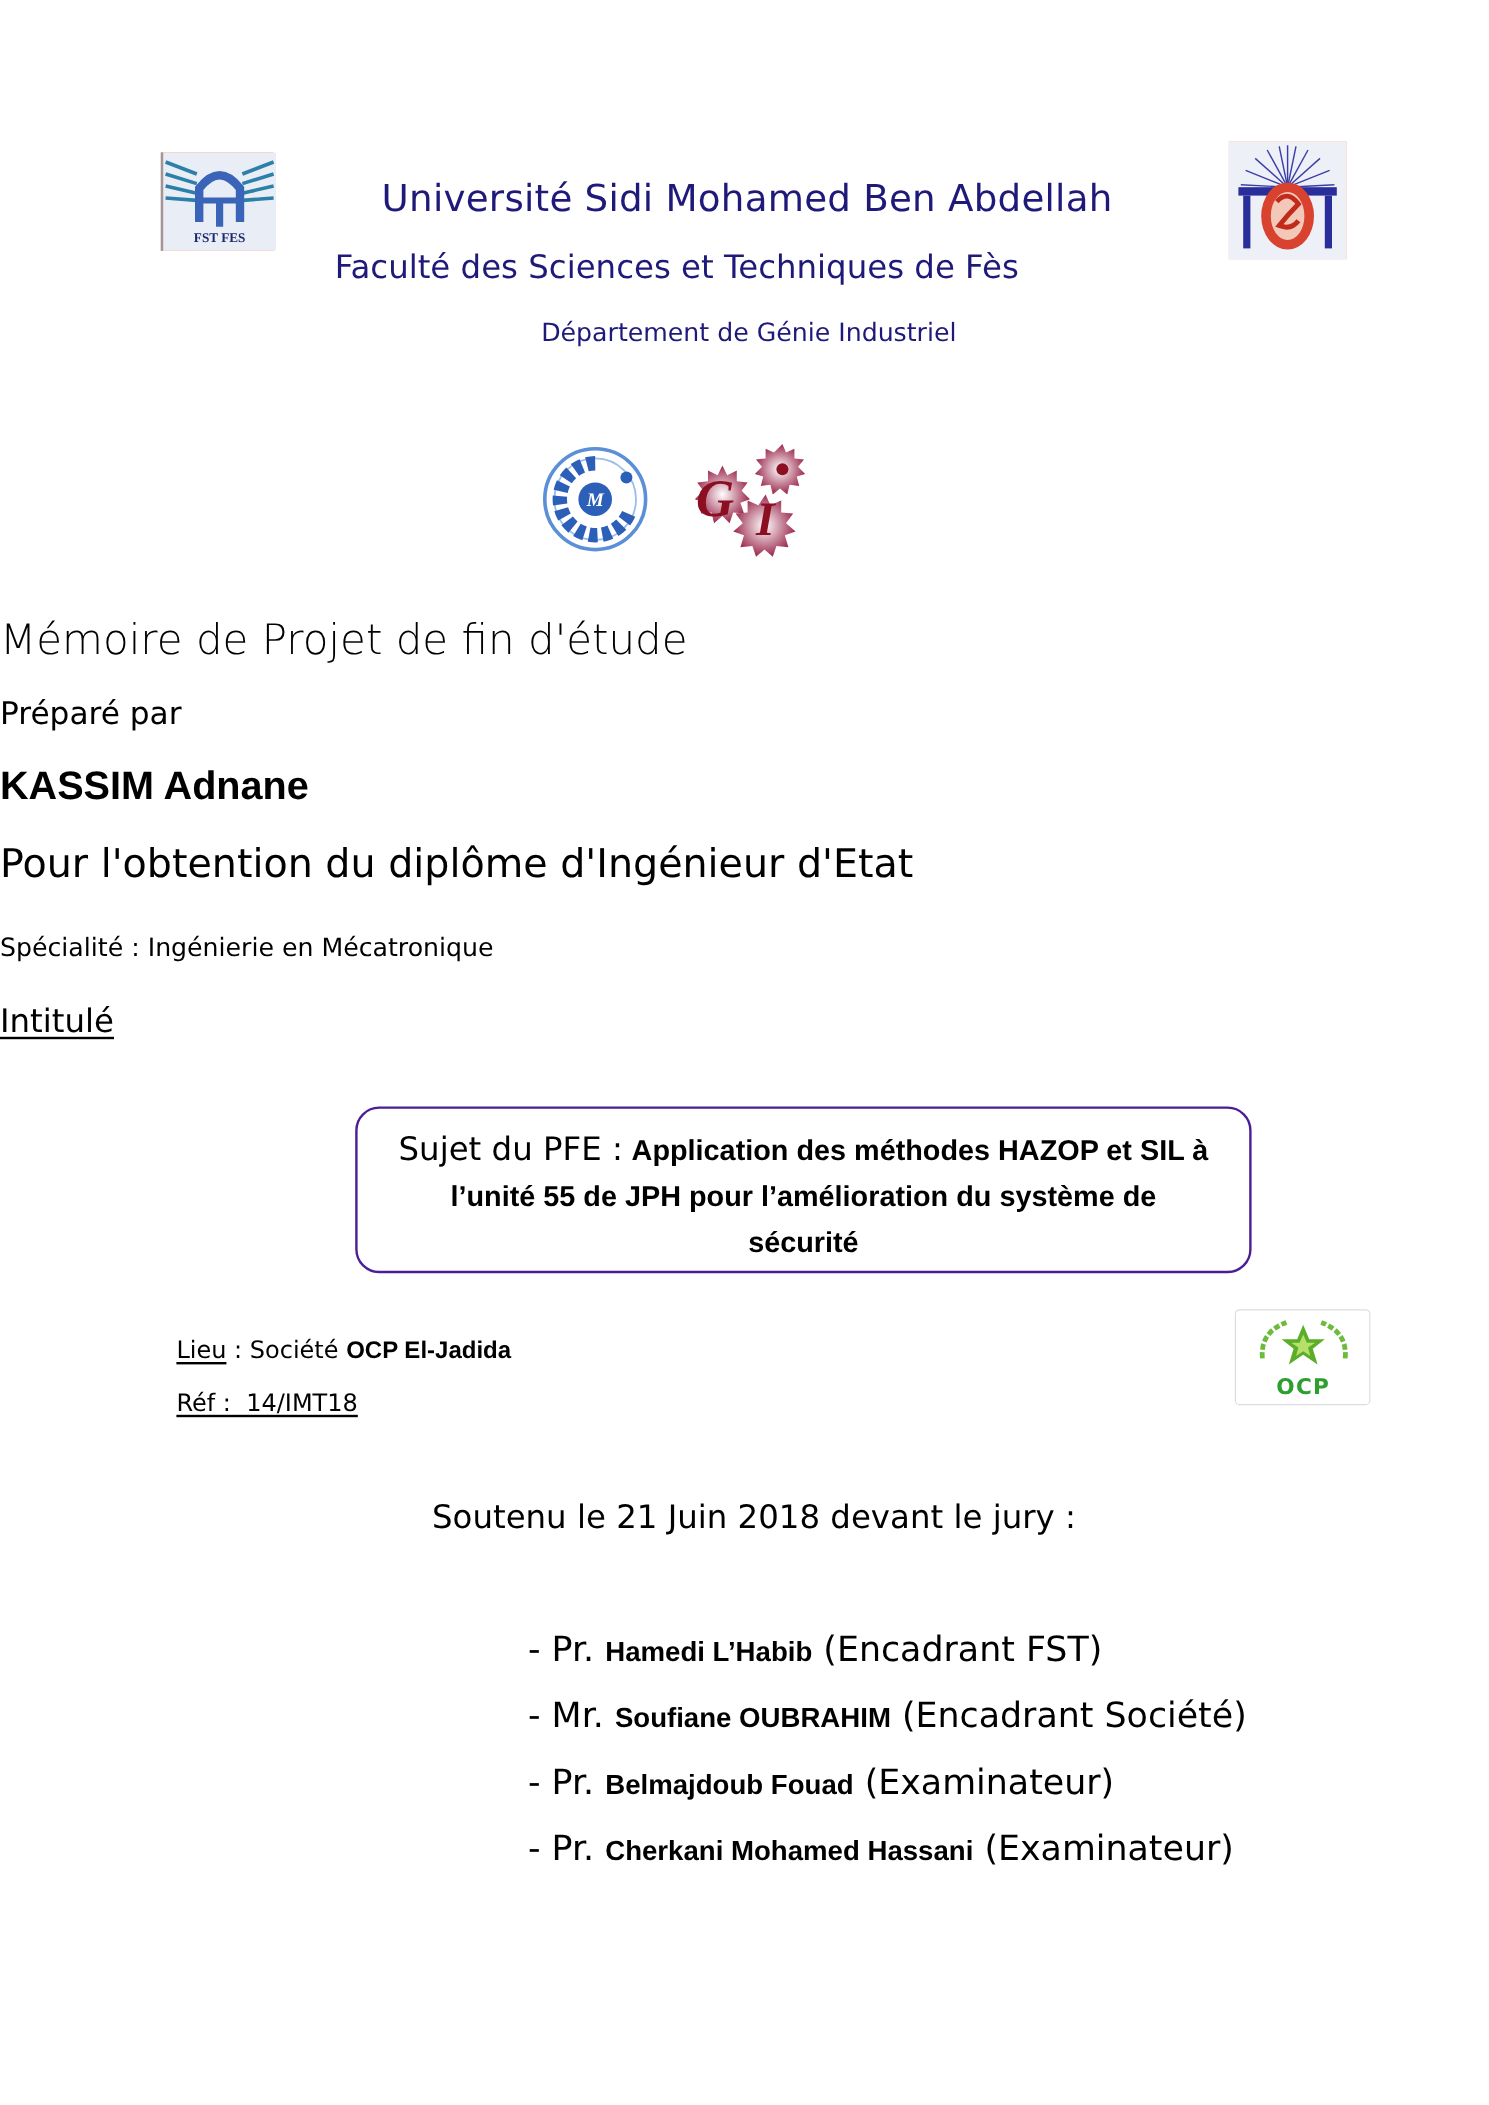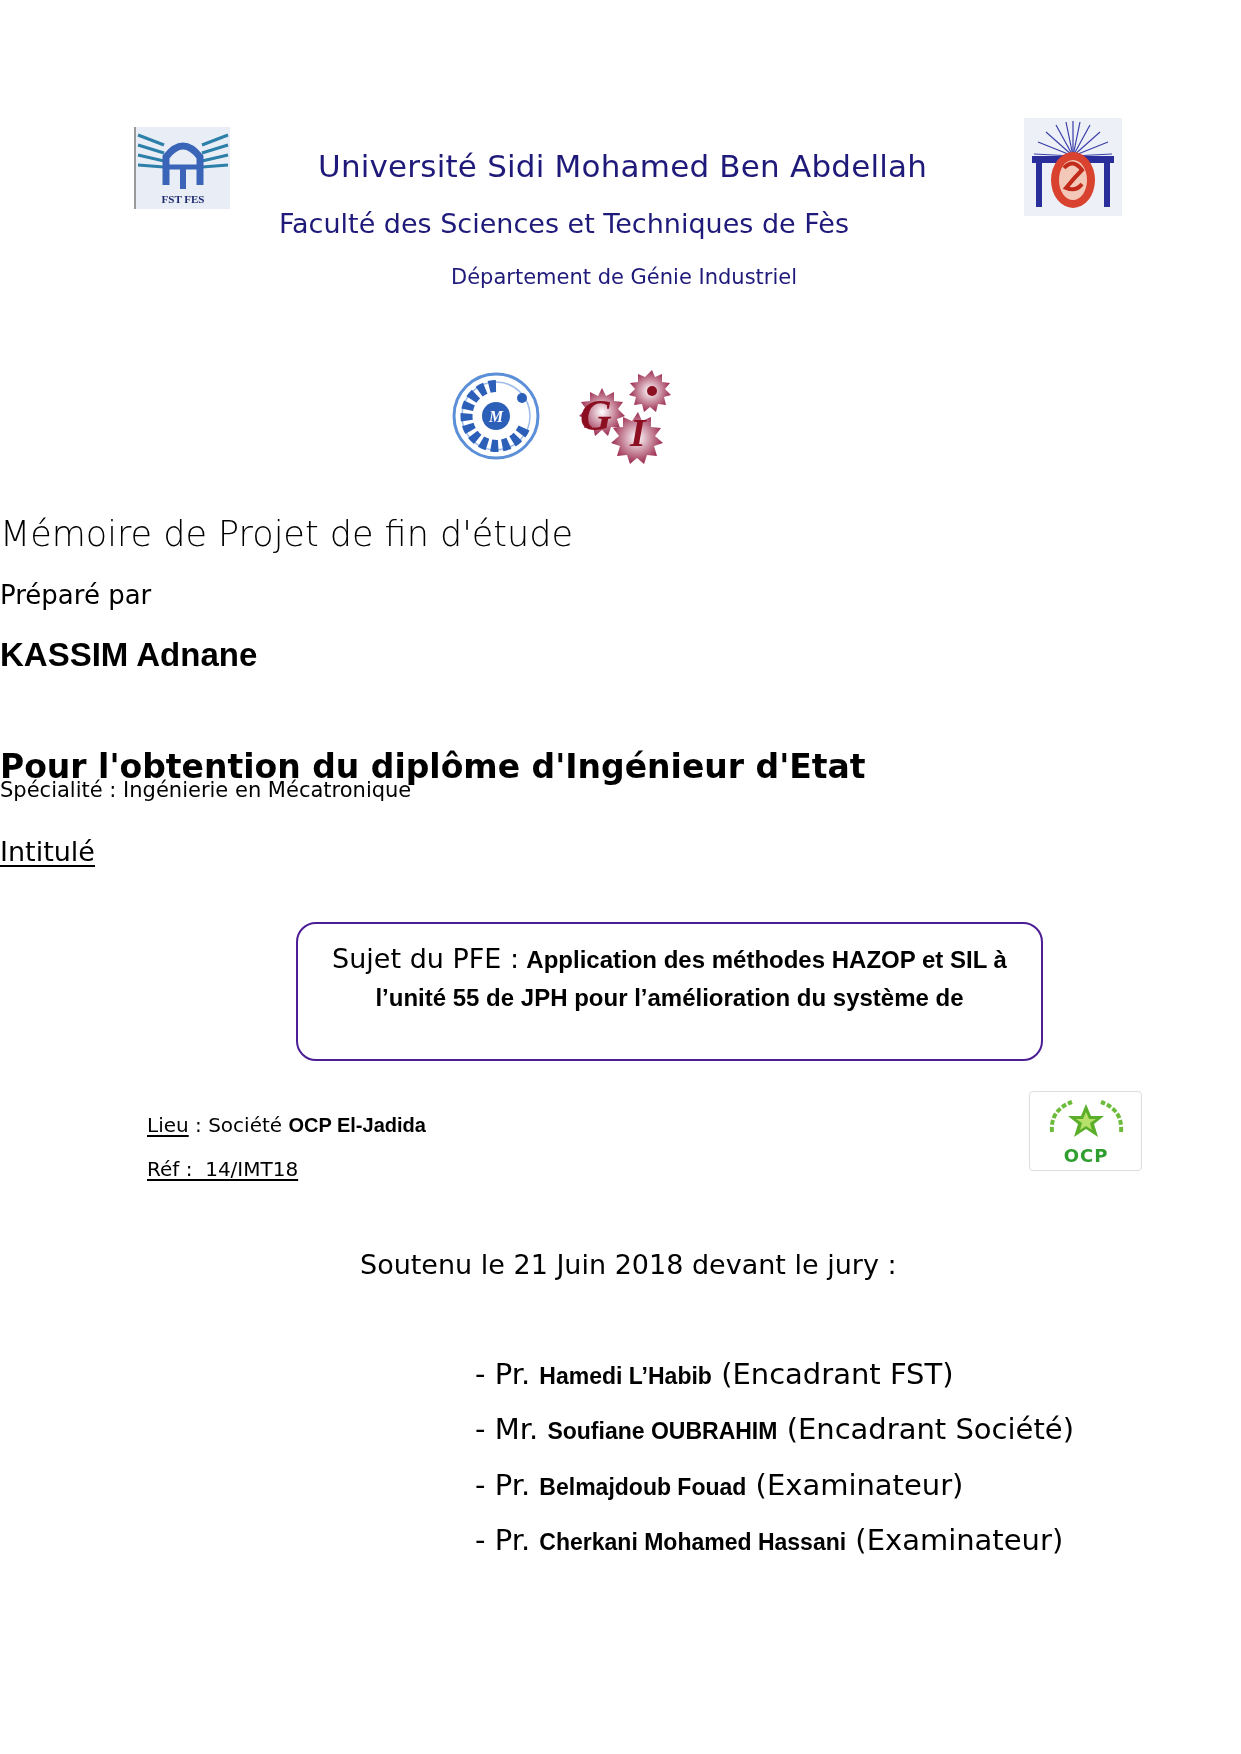--- a/index.html
+++ b/index.html
@@ -8,37 +8,37 @@
   .abs { position: absolute; }
   .center { left: 0; width: 1081px; white-space: nowrap; }
   .navy { color: #1f1a7a; }
   .uni { top: 148px; left: 318px; font-size: 31px; letter-spacing: 0.2px; }
   .fac { top: 208px; left: 279px; font-size: 27px; }
   .dep { top: 265px; left: 451px; font-size: 21px; }
   .logo-box { background: #fca5a5; }
   .title { top: 514px; font-size: 35px; font-weight: 300; }
   .prep { top: 580px; font-size: 26px; }
   .author { top: 636px; font-size: 33px; font-weight: bold; font-family: "Liberation Sans", sans-serif; }
-  .purpose { top: 700px; font-size: 33px; font-weight: 700; margin-top: 47px; }
+  .purpose { top: 700px; font-size: 33px; font-weight: 400; }
   .spec { top: 778px; font-size: 21px; }
   .intitule { top: 836px; font-size: 27px; text-decoration: underline; text-underline-offset: 4px; }
   .subject-box {
     top: 922px; left: 296px; width: 747px; height: 139px;
     border: 2px solid #4c1d95; border-radius: 20px;
     padding: 16px 18px 0 18px; text-align: center;
     font-size: 23px; line-height: 38px;
   }
   .subject-box .lbl { font-size: 27px; font-family: "DejaVu Sans", sans-serif; font-weight: normal; }
   .subject-box .txt { font-family: "Liberation Sans", sans-serif; font-weight: bold; font-size: 24px; }
   .lieu { top: 1113px; left: 147px; font-size: 20px; white-space: nowrap; }
   .ref { top: 1157px; left: 147px; font-size: 20px; white-space: nowrap; }
   .u { text-decoration: underline; text-underline-offset: 3px; }
   .b { font-weight: bold; }
   .soutenu { top: 1249px; left: 360px; font-size: 27px; white-space: nowrap; }
-  .jury { left: 440px; white-space: nowrap; font-size: 29px; margin-left: 35px; }
+  .jury { left: 440px; white-space: nowrap; font-size: 29px; }
   .jury .name { font-family: "Liberation Sans", sans-serif; font-weight: bold; font-size: 23px; }
   .jury .role { font-size: 29px; }
 </style>
 </head>
 <body>
 
 <div class="abs logo-box" style="top:127px; left:134px; width:94px; height:82px; border-left:2px solid #999;">
   <svg width="94" height="82" viewBox="0 0 94 82">
     <rect width="94" height="82" fill="#e9eef6"></rect>
     <g stroke="#2b7fa8" stroke-width="3">
@@ -123,20 +123,21 @@
 <div class="abs center" style="top:836px;">
   <span class="intitule">Intitulé</span>
 </div>
 
 <div class="abs subject-box">
   <div>
     <span class="lbl">Sujet du PFE :</span>
     <span class="txt">Application des méthodes HAZOP et SIL à</span>
   </div>
   <div class="txt">l’unité 55 de JPH pour l’amélioration du système de</div>
+  <div class="txt">sécurité</div>
 </div>
 
 <div class="abs lieu">
   <span class="u">Lieu</span><span style="white-space:pre;"> : Société </span><span class="b" style="font-family:'Liberation Sans', sans-serif;">OCP El-Jadida</span>
 </div>
 <div class="abs ref">
   <span class="u" style="white-space:pre;">Réf :  14/IMT18</span>
 </div>
 
 <div class="abs" style="top:1091px; left:1029px; width:113px; height:80px; border:1px solid #ddd; border-radius:4px; background:#fff;">

